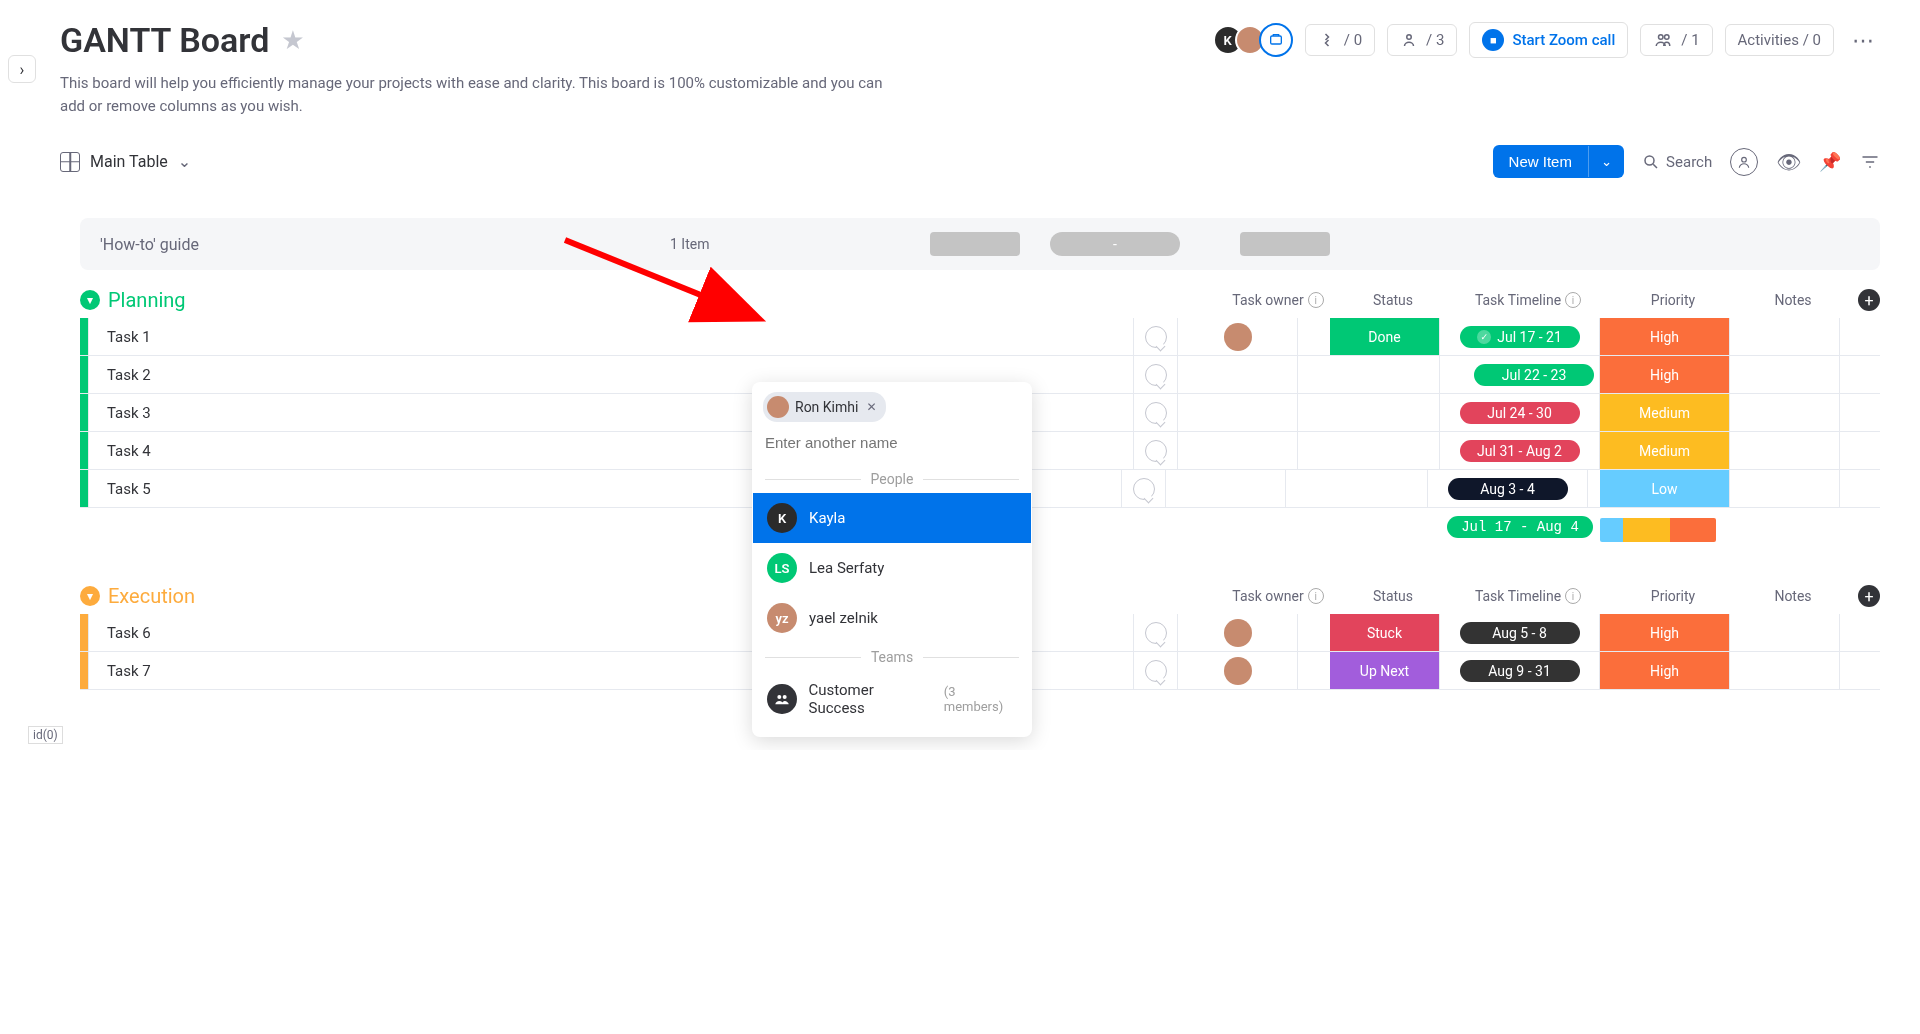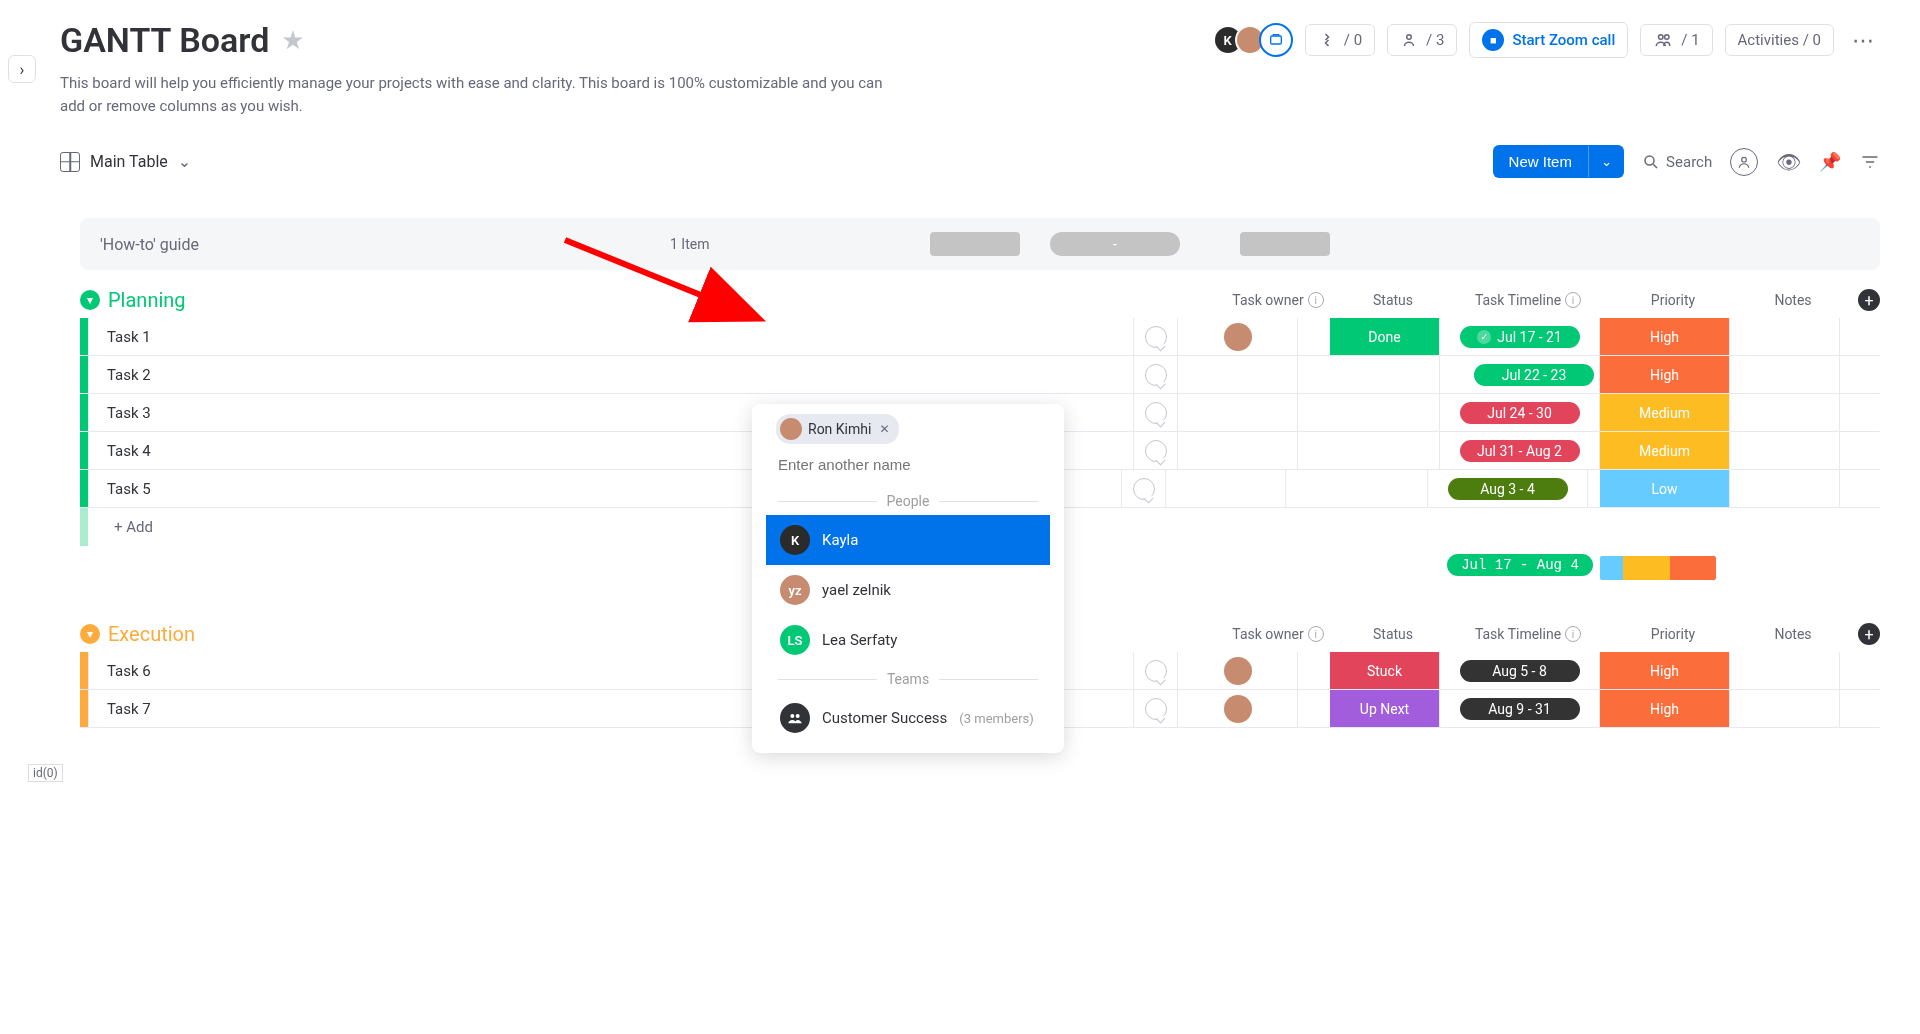--- a/index.html
+++ b/index.html
@@ -74,21 +74,21 @@
 .summary-row .ch{width:44px;}
 .summary-row .own{width:120px;}
 .summary-row .st{width:110px;}
 .summary-row .tl{width:160px;display:flex;align-items:flex-start;justify-content:center;font-family:Liberation Mono, monospace;}
 .summary-row .pr{width:130px;display:flex;align-items:center;}
 .summary-row .nt{width:110px;}
 .summary-row .end{width:40px;}
 .pr-bar{display:flex;width:116px;height:24px;border-radius:2px;overflow:hidden;}
 .pr-bar div{height:100%;}
 
-.popup { position:absolute; top:404px; left:752px; width:312px; background:#fff; box-shadow:0 4px 20px rgba(0,0,0,0.15); border-radius:8px; padding:10px 14px; z-index:10; }
+.popup { position:absolute; top:382px; left:752px; width:280px; background:#fff; box-shadow:0 4px 20px rgba(0,0,0,0.15); border-radius:8px; padding:10px 1px; z-index:10; }
 .chip-row { display:flex; gap:6px; padding:0 10px 8px 10px; flex-wrap:wrap; }
 .chip { background:#e6e9ef; border-radius:14px; padding:4px 8px 4px 4px; display:flex; align-items:center; gap:6px; font-size:14px; }
 .chip .x{font-size:12px;color:#676879;cursor:pointer;padding:0 2px;}
 .popup input { width:calc(100% - 24px); margin:0 12px 10px 12px; border:none; outline:none; font-size:15px; color:#676879; padding:4px 0; }
 .divider { display:flex; align-items:center; gap:10px; padding:0 12px; margin:6px 0; }
 .divider hr{flex:1;border:none;border-top:1px solid #e0e0e0;}
 .divider span{font-size:14px;color:#9e9e9e;}
 .popup .opt { display:flex; align-items:center; gap:12px; padding:10px 14px; font-size:15px; cursor:pointer; }
 .popup .opt.selected { background:#0073ea; color:#fff; }
 .popup .opt .sub { color:#9e9e9e; font-size:13px; }
@@ -278,27 +278,26 @@
     </div>
           <div class="row">
       <div class="bar" style="background:#00c875;"></div>
       <div class="name">Task 5</div>
       <div class="chat">
               <span class="chat-ic"></span>
             </div>
       <div class="owner-cell"></div>
       <div class="status-cell" style="background:#fff;"></div>
       <div class="timeline-cell">
-              <span class="tl-pill" style="background:#4d7c0f;">Aug 3 - 4</span>
+              <span class="tl-pill" style="background:#0f172a;">Aug 3 - 4</span>
             </div>
       <div class="priority-cell" style="background:#66ccff;margin-left:12px;">Low</div>
       <div class="notes-cell"></div>
       <div class="end"></div>
     </div>
-    <div class="addrow" style="border-color:#00c87555;">+ Add</div>
     <div class="summary-row">
       <div class="sp"></div>
             <div class="flex1"></div>
             <div class="ch"></div>
             <div class="own"></div>
             <div class="st"></div>
       <div class="tl">
               <span class="tl-pill" style="background:#00c875;">Jul 17 - Aug 4</span>
             </div>
       <div class="pr">
@@ -386,26 +385,26 @@
         <hr>
         <span>People</span>
         <hr>
       </div>
     <div id="people-opts">
         <div class="opt selected">
           <span class="av-pop" style="background:#2b2b2b;">K</span>
           <span>Kayla</span>
         </div>
         <div class="opt">
+          <span class="av-pop" style="background:#00c875;">LS</span>
+          <span>Lea Serfaty</span>
+        </div>
+        <div class="opt">
           <span class="av-pop" style="background:#c78b6f;">yz</span>
           <span>yael zelnik</span>
-        </div>
-        <div class="opt">
-          <span class="av-pop" style="background:#00c875;">LS</span>
-          <span>Lea Serfaty</span>
         </div>
       </div>
     <div class="divider">
         <hr>
         <span>Teams</span>
         <hr>
       </div>
     <div class="opt">
       <span class="av-pop" style="background:#323338;">
         <svg width="16" height="16" viewBox="0 0 24 24" fill="#fff">

